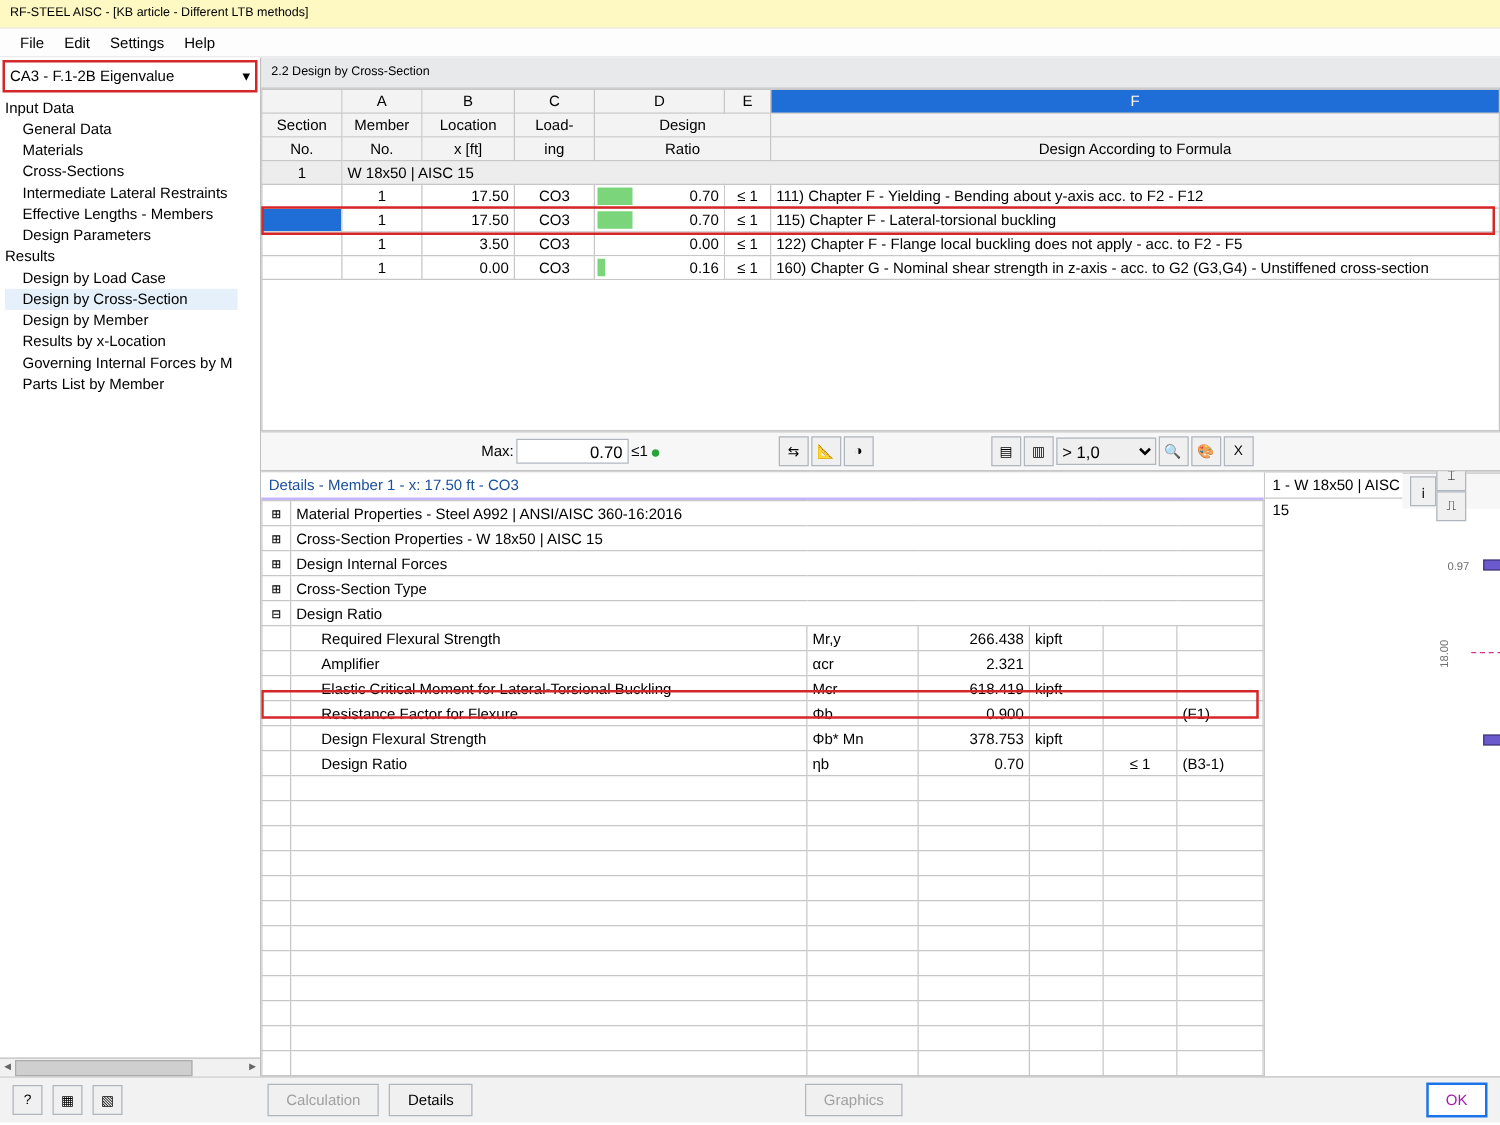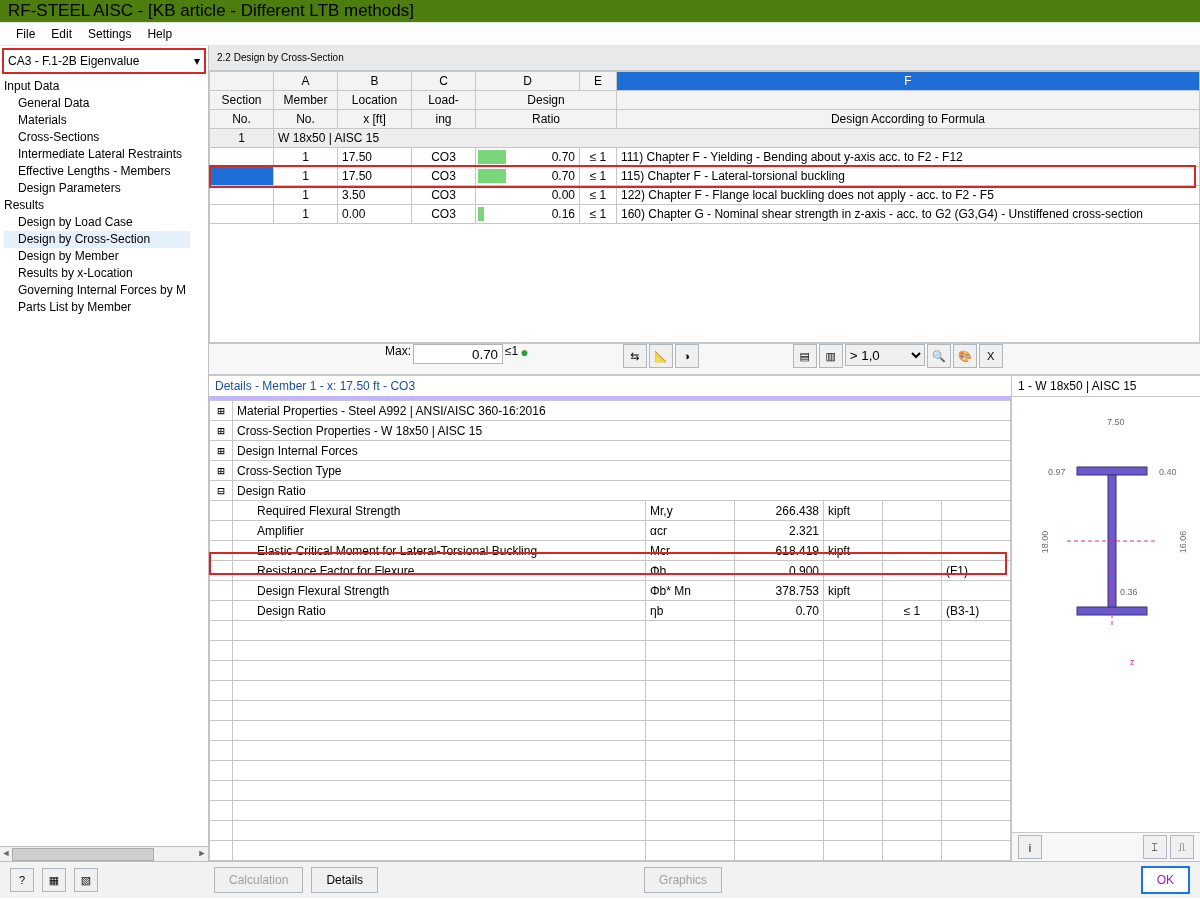--- a/index.html
+++ b/index.html
@@ -1,16 +1,16 @@
 <!DOCTYPE html>
 <html><head>
 <meta charset="utf-8">
 <style>
 html,body{margin:0;padding:0;font-family:"Segoe UI",Tahoma,Arial,sans-serif;font-size:12px;color:#000;background:#fff;width:1200px;height:900px;overflow:hidden}
-.title-bar{height:22px;line-height:22px;padding-left:8px;background:#4d7c0f;color:#000;font-size:17px;border-bottom:1px solid #e5e5e5}
+.title-bar{height:22px;line-height:22px;padding-left:8px;background:#fef9c3;color:#000;font-size:10px;border-bottom:1px solid #e5e5e5}
 .menu-bar{height:22px;display:flex;align-items:center;padding-left:8px;gap:0;border-bottom:1px solid #e5e5e5;background:#fdfdfd}
 .menu-item{padding:2px 8px;cursor:pointer}
 .body-row{display:flex;height:815px}
 .sidebar{width:208px;border-right:1px solid #bfbfbf;background:#fff;display:flex;flex-direction:column;position:relative}
 .sel-box{border:2px solid #d62728;margin:2px;height:22px;display:flex;align-items:center;padding:0 4px;background:#fff;position:relative}
 .sel-box .chev{position:absolute;right:4px}
 .tree{flex:1;overflow:auto;padding:2px 18px 2px 4px;line-height:17px}
 .tree-h{font-weight:400}
 .tree-item{padding-left:14px;white-space:nowrap}
 .tree-item.sel{background:#e5f0fa}
@@ -18,44 +18,44 @@
 .sb-scroll .thumb{position:absolute;top:1px;left:12px;width:140px;height:11px;background:#cfcfcf;border:1px solid #ababab}
 .sb-scroll .arrow{position:absolute;top:0;width:12px;height:13px;text-align:center;font-size:9px;line-height:13px;color:#666}
 .main{flex:1;display:flex;flex-direction:column}
 .sect-title{height:24px;line-height:24px;padding-left:8px;background:#e7e9eb;font-size:10px;border-bottom:1px solid #c7c7c7}
 .grid-wrap{height:320px;display:flex;flex-direction:column;border-bottom:1px solid #c7c7c7}
 .grid{border-collapse:collapse;width:100%}
 .grid th,.grid td{border:1px solid #c7c7c7;padding:1px 4px;font-weight:400;height:16px;background:#fff;white-space:nowrap;overflow:hidden}
 .grid thead th{background:#f3f3f3;text-align:center}
 .grid .colF{background:#1f6dd6;color:#fff}
 .grid .grp td{background:#ededed}
-.grid td.rn{}
+.grid td.rn{text-align:right}
 .grid td.ct{text-align:center}
 .ratio-cell{position:relative;text-align:right;padding-right:4px}
 .ratio-bar{position:absolute;left:2px;top:2px;bottom:2px;background:#7bd67b}
 .row-sel td:first-child{background:#1f6dd6 !important}
 .red-box{position:absolute;border:2px solid #d62728;pointer-events:none}
 .grid-fill{flex:1;border:1px solid #c7c7c7;border-top:none;margin-right:0}
-.max-row{height:30px;display:flex;align-items:flex-start;border-top:1px solid #c7c7c7;padding:0 6px;gap:2px;background:#f7f7f7}
+.max-row{height:30px;display:flex;align-items:center;border-top:1px solid #c7c7c7;padding:0 6px;gap:2px;background:#f7f7f7}
 .max-row input{height:18px;border:1px solid #aeb6bf;padding:0 4px;width:80px;text-align:right}
 .icon-btn{width:22px;height:22px;border:1px solid #aeb6bf;background:#f0f0f0;display:inline-flex;align-items:center;justify-content:center;font-size:11px;cursor:pointer}
 .bottom-row{flex:1;display:flex;border-top:1px solid #c7c7c7}
 .details-panel{flex:1;display:flex;flex-direction:column;border-right:1px solid #c7c7c7;position:relative}
-.details-title{height:20px;line-height:20px;padding-left:6px;color:#1a4f9c;background:#fff;border-bottom:4px solid #c4b5fd;font-size:12px}
+.details-title{height:20px;line-height:20px;padding-left:6px;color:#1a4f9c;background:#fff;border-bottom:2px solid #c4b5fd;font-size:12px}
 .det-grid{flex:1;overflow:hidden;position:relative}
 .det-table{border-collapse:collapse;width:100%}
 .det-table td{border:1px solid #c7c7c7;padding:1px 4px;height:17px;white-space:nowrap;overflow:hidden}
 .det-table td.exp{width:14px;text-align:center;font-family:Consolas,monospace;cursor:pointer}
 .det-table td.sym{width:80px}
 .det-table td.val{width:80px;text-align:right}
 .det-table td.un{width:50px}
 .det-table td.c1{width:50px;text-align:center}
 .det-table td.note{width:60px}
 .sub{padding-left:24px !important}
-.preview-panel{width:188px;display:flex;flex-direction:column}
+.preview-panel{width:188px;display:flex;flex-direction:row}
 .preview-title{height:20px;line-height:20px;padding-left:6px;border-bottom:1px solid #c7c7c7}
 .preview-canvas{flex:1;position:relative;background:#fff}
 .preview-btns{height:28px;display:flex;align-items:center;justify-content:space-between;padding:0 6px;border-top:1px solid #c7c7c7;background:#f7f7f7}
 .footer-bar{height:36px;border-top:1px solid #bfbfbf;display:flex;align-items:center;padding:0 10px;gap:8px;background:#f2f2f2}
 .footer-bar .btn{height:24px;padding:0 14px;border:1px solid #aeb6bf;background:#f0f0f0;font-size:12px;display:inline-flex;align-items:center;cursor:pointer}
 .footer-bar .btn.ghost{color:#a0a0a0}
 .footer-bar .btn.primary{border:2px solid #1a73e8;background:#fff;color:#a21caf}
 .ibeam{position:absolute;left:45px;top:40px}
 .dim{position:absolute;font-size:9px;color:#6d6d6d}
 svg{display:block}

